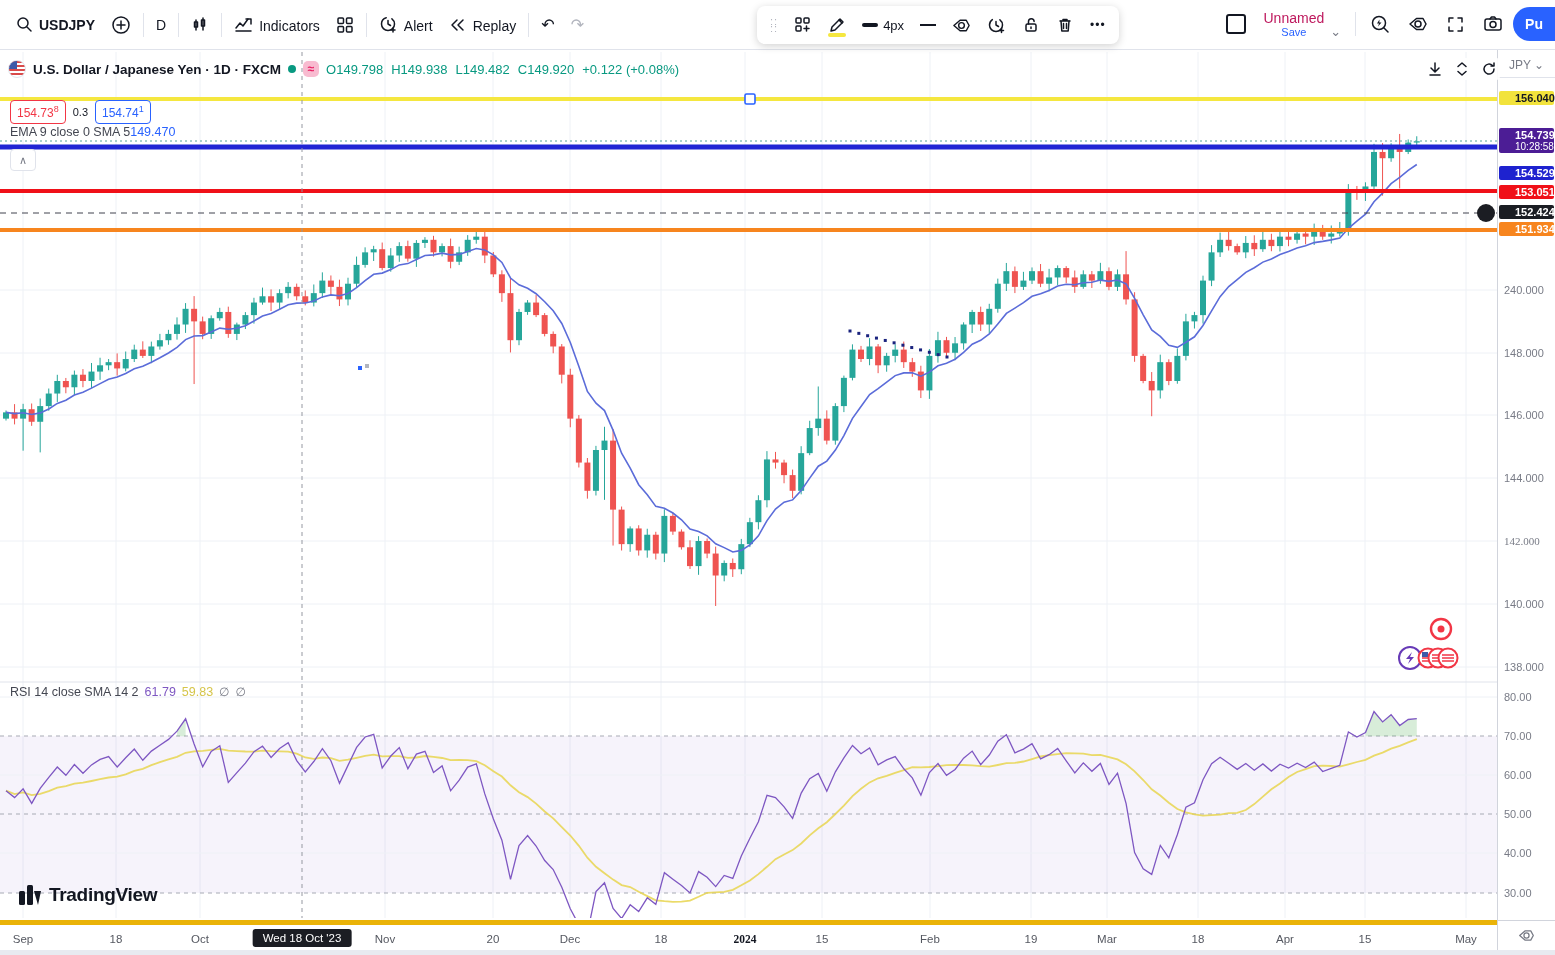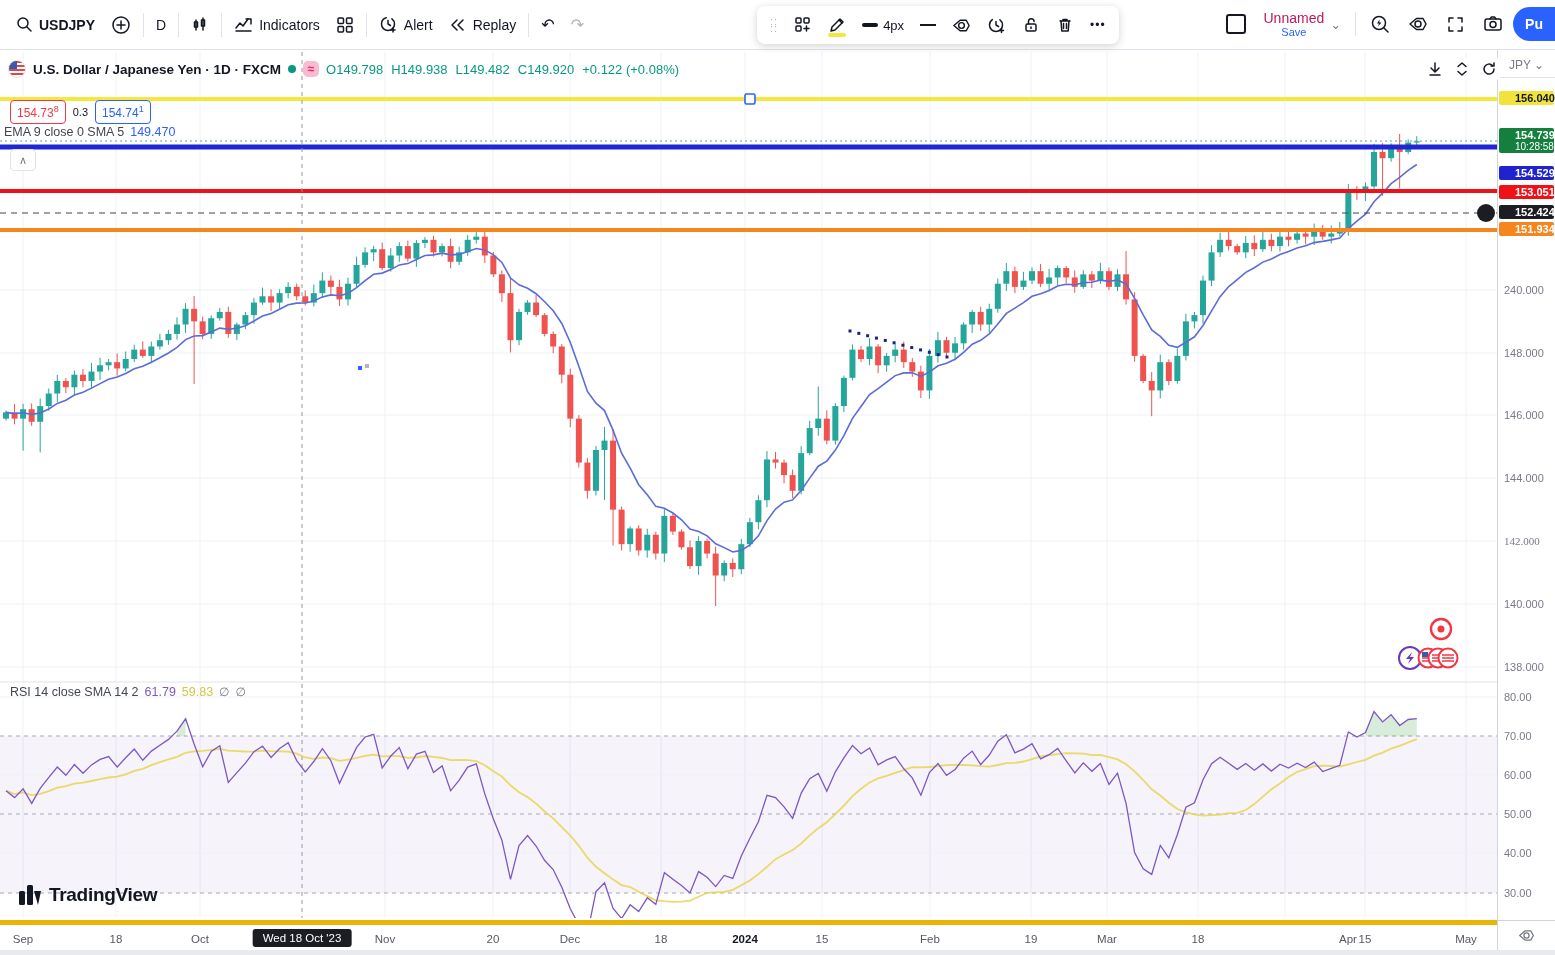--- a/index.html
+++ b/index.html
@@ -4,21 +4,21 @@
 <style>
   * { margin:0; padding:0; box-sizing:border-box; }
   html,body { width:1555px; height:955px; overflow:hidden; background:#f0f3fa;
     font-family:"Liberation Sans", sans-serif; color:#131722; }
   #app { position:relative; width:1555px; height:955px; background:#fff; }
   .abs { position:absolute; }
   svg.icon { display:block; stroke:#131722; fill:none; stroke-width:1.5; stroke-linecap:round; stroke-linejoin:round; }
   
   #topbar { position:absolute; left:0; top:0; width:1555px; height:50px; background:#fff;
     border-bottom:1px solid #e0e3eb; display:flex; align-items:center; z-index:30; }
-  .tb { display:flex; align-items:center; gap:6px; background:none; border:none; cursor:pointer;
+  .tb { display:flex; align-items:flex-end; gap:6px; background:none; border:none; cursor:pointer;
     font-family:inherit; font-size:14px; color:#131722; padding:6px 8px; border-radius:6px; }
   .tb .lbl { font-size:14px; }
   .bold { font-weight:700; }
   .sep { width:1px; height:24px; background:#e0e3eb; margin:0 4px; flex:none; }
   .glyph { font-size:16px; line-height:1; }
   .muted { color:#b2b5be; }
   
   #float-toolbar { position:absolute; left:757px; top:6px; height:38px; background:#fff;
     border-radius:8px; box-shadow:0 2px 8px rgba(0,0,0,.18); display:flex; align-items:center;
     padding:0 6px; gap:2px; z-index:40; }
@@ -46,21 +46,21 @@
   .dot-green { width:8px; height:8px; border-radius:50%; background:#089981; flex:none; }
   .approx-badge { width:16px; height:16px; border-radius:5px; background:#f8bbd0; color:#e91e63;
     font-size:12px; font-weight:700; display:flex; align-items:center; justify-content:center; flex:none; }
   #ohlc { display:flex; gap:8px; color:#089981; font-size:13px; }
   #bidask { position:absolute; left:10px; top:100px; display:flex; align-items:center; gap:7px; z-index:20; }
   .quote-box { background:#fff; border:1px solid; border-radius:4px; font-size:12px; padding:3px 6px; line-height:1.2; }
   .quote-box sup { font-size:9px; }
   .bid { border-color:#f23645; color:#f23645; }
   .ask { border-color:#2962ff; color:#2962ff; }
   .spread { font-size:11px; color:#131722; }
-  #ema-legend { position:absolute; left:4px; top:125px; display:flex; gap:6px; font-size:12.5px; color:#434651; z-index:20; }
+  #ema-legend { position:absolute; left:10px; top:125px; display:flex; font-size:12.5px; color:#434651; z-index:20; }
   #ema-legend .val { color:#2962ff; }
   #collapse-btn { position:absolute; left:10px; top:149px; width:26px; height:22px; background:#fff;
     border:1px solid #e0e3eb; border-radius:4px; cursor:pointer; font-size:11px; color:#787b86; z-index:20; }
   #rsi-legend { position:absolute; left:10px; top:685px; display:flex; gap:6px; font-size:12.5px; color:#434651; z-index:20; align-items:center; }
   #rsi-legend .v1 { color:#7e57c2; }
   #rsi-legend .v2 { color:#d6c54a; }
   #rsi-legend .eye { color:#787b86; font-size:12px; cursor:pointer; }
   
   #tv-logo { position:absolute; left:18px; top:883px; display:flex; align-items:center; gap:7px; z-index:20; }
   #tv-logo .word { font-size:19px; font-weight:700; color:#131722; letter-spacing:-.3px; }
@@ -750,21 +750,21 @@
       <div class="tick" style="top: 611px;">138.000</div>
       <div class="tick" style="top: 641px;">80.00</div>
       <div class="tick" style="top: 680px;">70.00</div>
       <div class="tick" style="top: 719px;">60.00</div>
       <div class="tick" style="top: 758px;">50.00</div>
       <div class="tick" style="top: 797px;">40.00</div>
       <div class="tick" style="top: 837px;">30.00</div>
       <div class="tag" style="background: rgb(242, 227, 60); color: rgb(19, 23, 34); top: 41px;">
         <div>156.040</div>
       </div>
-      <div class="tag" style="background: #15803d; color: rgb(255, 255, 255); top: 78px;">
+      <div class="tag" style="background: #4c1d95; color: rgb(255, 255, 255); top: 78px;">
         <div>154.739</div>
         <div class="sub">10:28:58</div>
       </div>
       <div class="tag" style="background: rgb(30, 34, 207); color: rgb(255, 255, 255); top: 116px;">
         <div>154.529</div>
       </div>
       <div class="tag" style="background: rgb(240, 16, 24); color: rgb(255, 255, 255); top: 135px;">
         <div>153.051</div>
       </div>
       <div class="tag" style="background: rgb(27, 29, 35); color: rgb(255, 255, 255); top: 155px;">
@@ -795,27 +795,27 @@
   </div>
 
   <div id="time-axis">
       <div class="tlabel" style="left: 23px;">Sep</div>
       <div class="tlabel" style="left: 116px;">18</div>
       <div class="tlabel" style="left: 200px;">Oct</div>
       <div class="tlabel" style="left: 385px;">Nov</div>
       <div class="tlabel" style="left: 493px;">20</div>
       <div class="tlabel" style="left: 570px;">Dec</div>
       <div class="tlabel" style="left: 661px;">18</div>
-      <div class="tlabel major" style="left: 745px;">2024</div>
+      <div class="tlabel major" style="left: 745px; font-family: Liberation Serif, serif;">2024</div>
       <div class="tlabel" style="left: 822px;">15</div>
       <div class="tlabel" style="left: 930px;">Feb</div>
       <div class="tlabel" style="left: 1031px;">19</div>
       <div class="tlabel" style="left: 1107px;">Mar</div>
       <div class="tlabel" style="left: 1198px;">18</div>
-      <div class="tlabel" style="left: 1348px;">Apr</div>
+      <div class="tlabel" style="left: 1285px;">Apr</div>
       <div class="tlabel" style="left: 1365px;">15</div>
       <div class="tlabel" style="left: 1466px;">May</div>
       <div id="time-tooltip" style="left: 302px;">Wed 18 Oct '23</div>
     </div>
   <div id="axis-gear">
     <svg class="icon" width="17" height="17" viewBox="0 0 20 20" style="stroke:#787b86">
       <path d="M10 2l5.5 3v6.5L10 18l-5.5-6.5V5z" transform="rotate(90 10 10)"></path>
         <circle cx="10" cy="10" r="3"></circle>
       </svg>
   </div>

